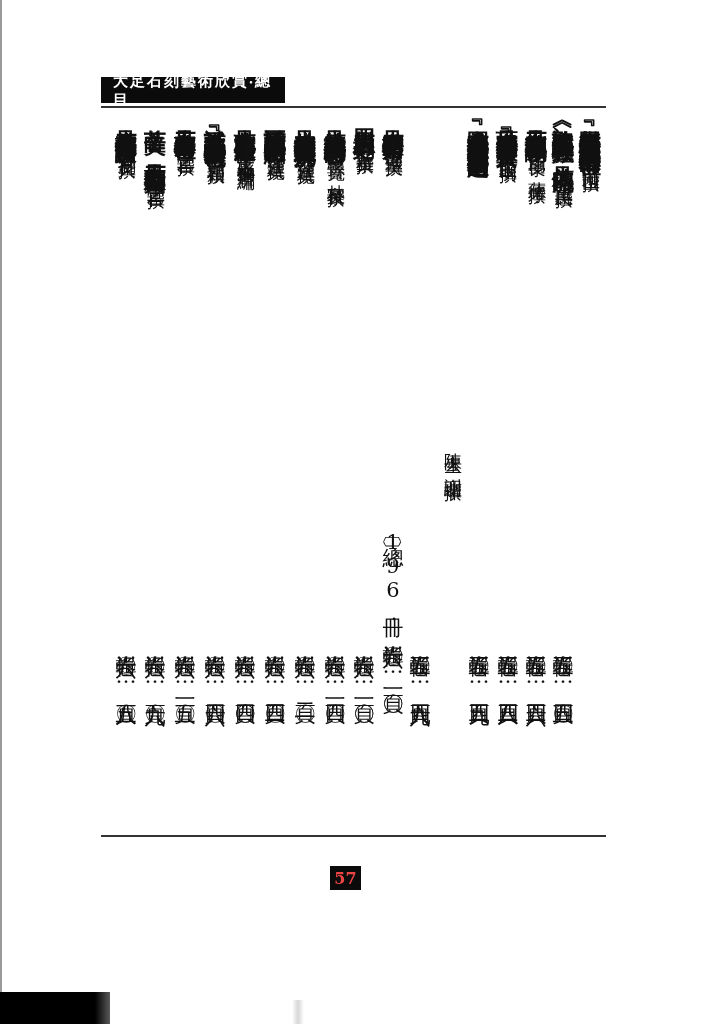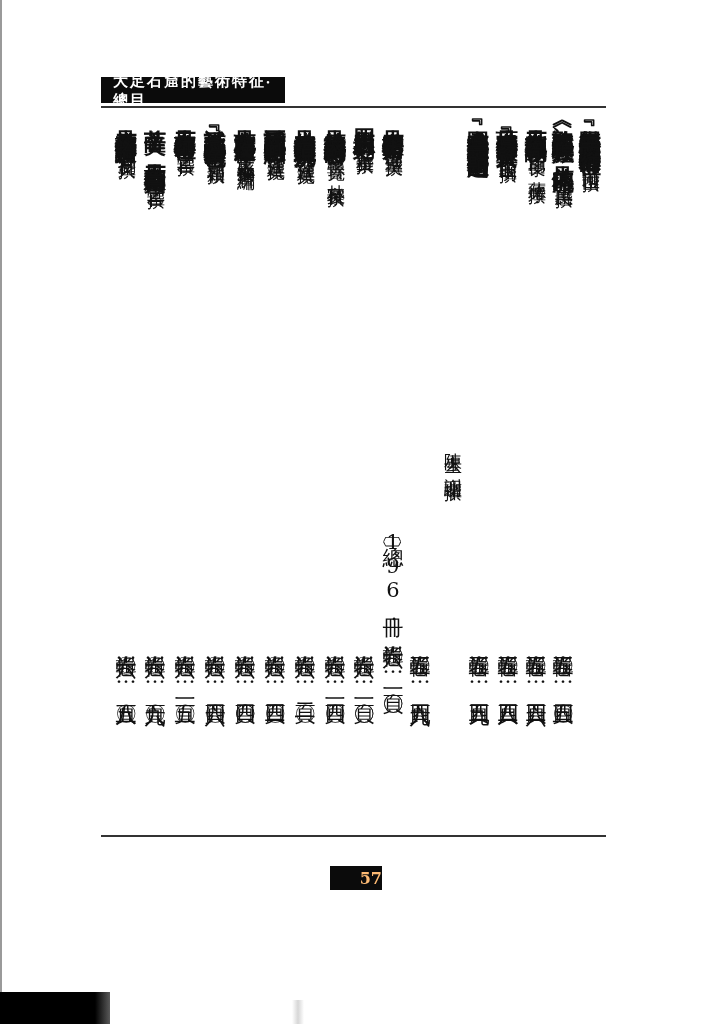--- a/index.html
+++ b/index.html
@@ -26,38 +26,38 @@
   }
   .author { font-weight:normal; font-size:18px; margin-top:18px; letter-spacing:2px; display:inline-block; }
   .ref {
     position:absolute; top:640px;
     writing-mode: vertical-rl; text-orientation: upright;
     font-size:21px; line-height:24px; font-weight:normal;
     white-space:nowrap; letter-spacing:0px;
   }
   .ref.tall { top:530px; }
   .page-num {
-    position:absolute; left:330px; top:866px; width:52px; height:24px;
-    background:#0b0b0b; color:#fdba74; font-size:16px; font-weight:bold;
-    display:flex; align-items:center; justify-content:flex-end;
+    position:absolute; left:330px; top:866px; width:31px; height:24px;
+    background:#0b0b0b; color:#ef4444; font-size:16px; font-weight:bold;
+    display:flex; align-items:center; justify-content:center;
   }
   .scan-shadow {
     position:absolute; left:0; top:992px; width:110px; height:32px;
     background:linear-gradient(to right,#000 0,#000 95px,#777 115px,#fff 135px);
   }
   .scan-speck { position:absolute; left:292px; top:1000px; width:12px; height:24px;
     background:linear-gradient(to right,#fff,#bbb,#fff); opacity:.6; }
 </style>
 </head>
 <body>
 
 <div class="left-edge"></div>
 
 <div class="header-box">
-  <span>大足石窟的藝術特征‧總目</span>
+  <span>大足石刻藝術欣賞‧總目</span>
 </div>
 <div class="rule-top"></div>
 
 <div class="col" style="left:578px">
   <span>從『圓覺經變』石刻造像論宋代四川民間佛教的信仰特征</span><span class="author">向世山撰</span>
 </div>
 <div class="ref" style="left:551px">輯〇五卷……四五〇頁</div>
 
 <div class="col" style="left:551px">
   <span>論《孔雀明王經》及其在敦煌、大足的流傳</span><span class="author">王惠民撰</span>

